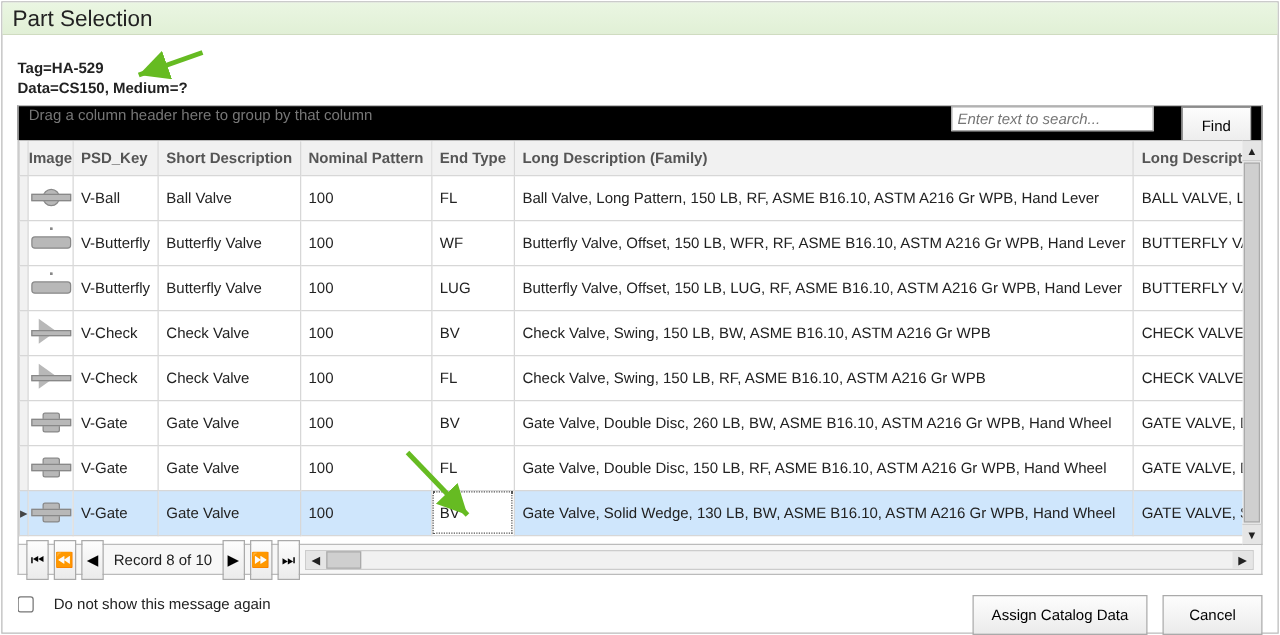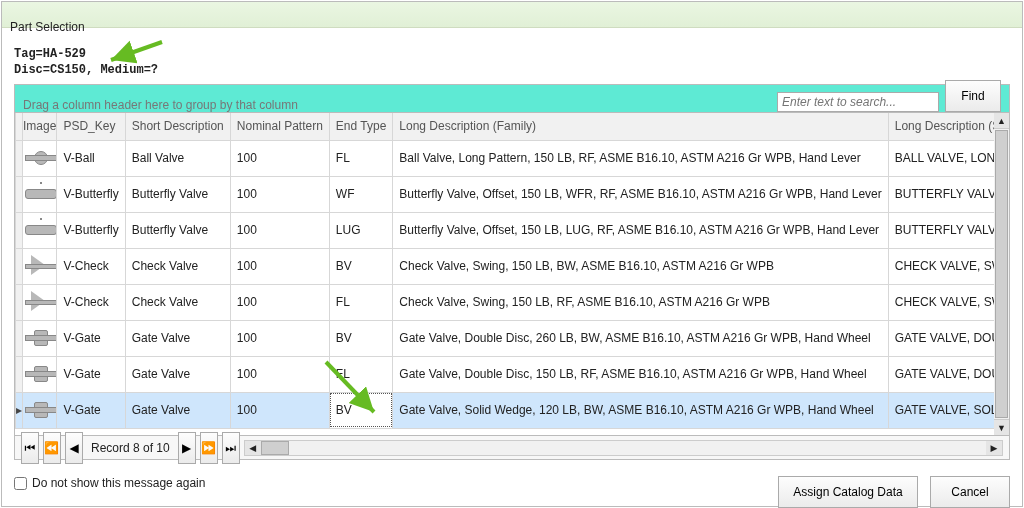--- a/index.html
+++ b/index.html
@@ -17,49 +17,48 @@
     width: 1022px;
     height: 506px;
     margin: 1px;
     border: 1px solid #bbb;
     position: relative;
     background: #fff;
   }
   .titlebar {
     height: 26px;
     line-height: 26px;
-    padding: 12px 8px;
+    padding: 0 8px;
     background: linear-gradient(#eaf6e2, #e1f0d6);
     border-bottom: 1px solid #cfdcc0;
-    font-size: 12px;
+    font-size: 18px;
   }
   .tag-spec {
     padding: 18px 8px 10px 12px;
     font-size: 12px;
     font-weight: bold;
     line-height: 1.35;
-    font-family: Liberation Mono, monospace;
   }
   .tag-spec .m-q { font-weight: bold; }
   .grid-wrap {
     position: absolute;
     top: 82px;
     left: 12px;
     right: 12px;
     bottom: 46px;
   }
   .toolbar {
     height: 28px;
     border: 1px solid #bbb;
     border-bottom: none;
     display: flex;
-    align-items: flex-end;
+    align-items: flex-start;
     padding: 0 8px;
-    background: #5eead4;
-    gap: 6px;
+    background: #000000;
+    gap: 22px;
   }
   .group-hint { color: #777; flex: 1; }
   .search-input {
     width: 162px;
     height: 20px;
     padding: 1px 4px;
     font-size: 12px;
     border: 1px solid #aaa;
     font-style: italic;
     color: #888;
@@ -87,21 +86,21 @@
     text-align: left;
     padding: 0 6px;
     white-space: nowrap;
     overflow: hidden;
     vertical-align: middle;
     height: 36px;
   }
   thead th {
     height: 27px;
     background: #f1f1f1;
-    font-weight: normal;
+    font-weight: bold;
     color: #555;
     border-top: none;
   }
   td.icon-cell, th.icon-cell { padding:0; text-align:center; }
   .row-indicator {
     width: 24px;
     background: #f1f1f1;
     border-right: 1px solid #d7d7d7;
     text-align: center;
     color: #444;
@@ -137,21 +136,21 @@
   .nav-btn { width:18px; padding:0; text-align:center; }
   .record-lbl { margin:0 4px; }
   .hscroll { flex:1; height:16px; border:1px solid #ccc; background:#f1f1f1; display:flex; }
   .hscroll .ha { width:16px; background:#e5e5e5; text-align:center; font-size:9px; line-height:14px; cursor:pointer;}
   .hscroll .ht { width:28px; background:#cfcfcf; border:1px solid #aaa;}
   .hscroll .hf { flex:1; }
   .bottom-row {
     position:absolute; left:0; right:0; bottom:0; height:46px;
     display:flex; align-items:center; padding:0 12px; gap:12px;
   }
-  .chk-lbl { display:flex; align-items:flex-end; gap:5px; }
+  .chk-lbl { display:flex; align-items:flex-end; gap:16px; }
   .spacer { flex:1; }
   .bottom-btn { min-width:140px;margin-top:18px; }
   .bottom-btn.disabled { color:#aaa; }
   .bottom-btn.cancel { min-width:80px; }
   
   .arrow1 {
     position:absolute; top:40px; left:105px; width:60px; height:20px; z-index:10; pointer-events:none;
   }
   .arrow1 svg, .arrow2 svg { overflow:visible; }
   .arrow2 {
@@ -161,21 +160,21 @@
 </head>
 <body>
 
 <div class="dialog">
 
   <div class="titlebar">Part Selection</div>
 
   <div class="tag-spec">
     <div>Tag=HA-529</div>
     <div>
-      <span>Disc=CS150, </span><span class="m-q">Medium=?</span>
+      <span>Data=CS150, </span><span class="m-q">Medium=?</span>
     </div>
   </div>
 
   <div class="arrow1">
     <svg width="60" height="20">
         <defs>
           <marker id="ah1" markerWidth="8" markerHeight="8" refX="6" refY="3" orient="auto">
             <path d="M0,0 L6,3 L0,6 Z" fill="#66bb22"></path>
           </marker>
         </defs>
@@ -296,21 +295,21 @@
               <td>Gate Valve, Double Disc, 150 LB, RF, ASME B16.10, ASTM A216 Gr WPB, Hand Wheel</td>
               <td>GATE VALVE, DOUBLE D</td>
             </tr>
             <tr class="selected">
               <td class="row-indicator">▸</td>
               <td class="icon-cell"><span class="valve-icon vi-gate"></span></td>
               <td>V-Gate</td>
               <td>Gate Valve</td>
               <td>100</td>
               <td class="end-type">BV</td>
-              <td>Gate Valve, Solid Wedge, 120 LB, BW, ASME B16.10, ASTM A216 Gr WPB, Hand Wheel</td>
+              <td>Gate Valve, Solid Wedge, 130 LB, BW, ASME B16.10, ASTM A216 Gr WPB, Hand Wheel</td>
               <td>GATE VALVE, SOLID WE</td>
             </tr>
           </tbody>
       </table>
     </div>
 
     <div class="vscroll">
       <div class="arrow">▲</div>
       <div class="thumb"></div>
       <div class="arrow bot">▼</div>

